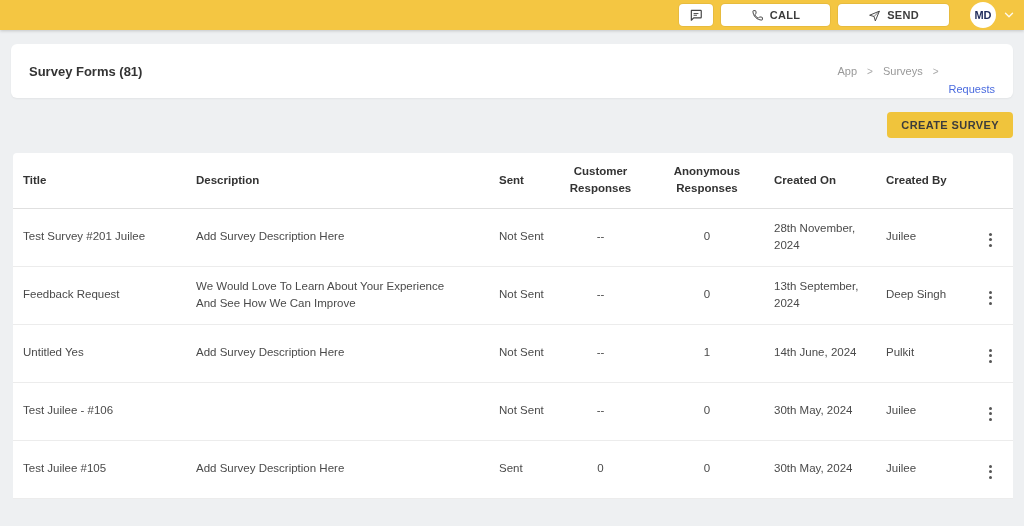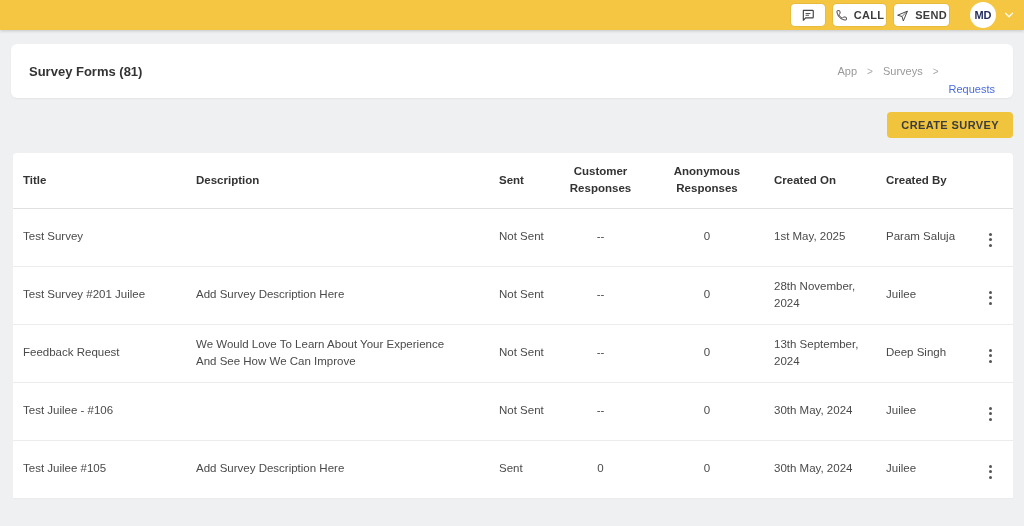--- a/index.html
+++ b/index.html
@@ -14,21 +14,21 @@
     height:30px;
     background:var(--topbar-bg,#f4c642);
     display:flex; align-items:center; justify-content:flex-end;
     padding-right:8px; gap:8px;
     box-shadow:0 1px 3px rgba(0,0,0,0.18);
     position:relative; z-index:2;
   }
   .tb-btn {
     height:22px; background:#fff; border:none; border-radius:4px;
     display:inline-flex; align-items:center; gap:6px;
-    padding:0 2px; font-size:11px; font-weight:bold; color:#3c3c3c;
+    padding:0 30px; font-size:11px; font-weight:bold; color:#3c3c3c;
     letter-spacing:.3px; cursor:pointer;
     font-family:inherit;
     box-shadow:0 0 0 1px rgba(0,0,0,0.05);
   }
   .tb-btn.icon-only { padding:0 10px; }
   .avatar {
     width:26px; height:26px; border-radius:50%; background:#fff;
     display:flex; align-items:center; justify-content:center;
     font-size:11px; font-weight:bold; color:#1f2b5b; cursor:pointer;
     margin-left:13px;
@@ -148,36 +148,20 @@
         <th>Description</th>
         <th>Sent</th>
         <th class="center">Customer Responses</th>
         <th class="center">Anonymous Responses</th>
         <th>Created On</th>
         <th>Created By</th>
         <th></th>
       </tr>
     </thead>
     <tbody>
-  <tr>
-    <td>Test Survey</td>
-    <td class="desc"></td>
-    <td>Not Sent</td>
-    <td class="center">--</td>
-    <td class="center">0</td>
-    <td>1st May, 2025</td>
-    <td>Param Saluja</td>
-    <td class="actions">
-      <span class="kebab">
-              <i></i>
-              <i></i>
-              <i></i>
-            </span>
-    </td>
-  </tr>
 
   <tr>
     <td>Test Survey #201 Juilee</td>
     <td class="desc">Add Survey Description Here</td>
     <td>Not Sent</td>
     <td class="center">--</td>
     <td class="center">0</td>
     <td>28th November, 2024</td>
     <td>Juilee</td>
     <td class="actions">
@@ -199,20 +183,36 @@
     <td>Deep Singh</td>
     <td class="actions">
       <span class="kebab">
               <i></i>
               <i></i>
               <i></i>
             </span>
     </td>
   </tr>
 
+  <tr>
+    <td>Untitled Yes</td>
+    <td class="desc">Add Survey Description Here</td>
+    <td>Not Sent</td>
+    <td class="center">--</td>
+    <td class="center">1</td>
+    <td>14th June, 2024</td>
+    <td>Pulkit</td>
+    <td class="actions">
+      <span class="kebab">
+              <i></i>
+              <i></i>
+              <i></i>
+            </span>
+    </td>
+  </tr>
 
   <tr>
     <td>Test Juilee - #106</td>
     <td class="desc"></td>
     <td>Not Sent</td>
     <td class="center">--</td>
     <td class="center">0</td>
     <td>30th May, 2024</td>
     <td>Juilee</td>
     <td class="actions">

